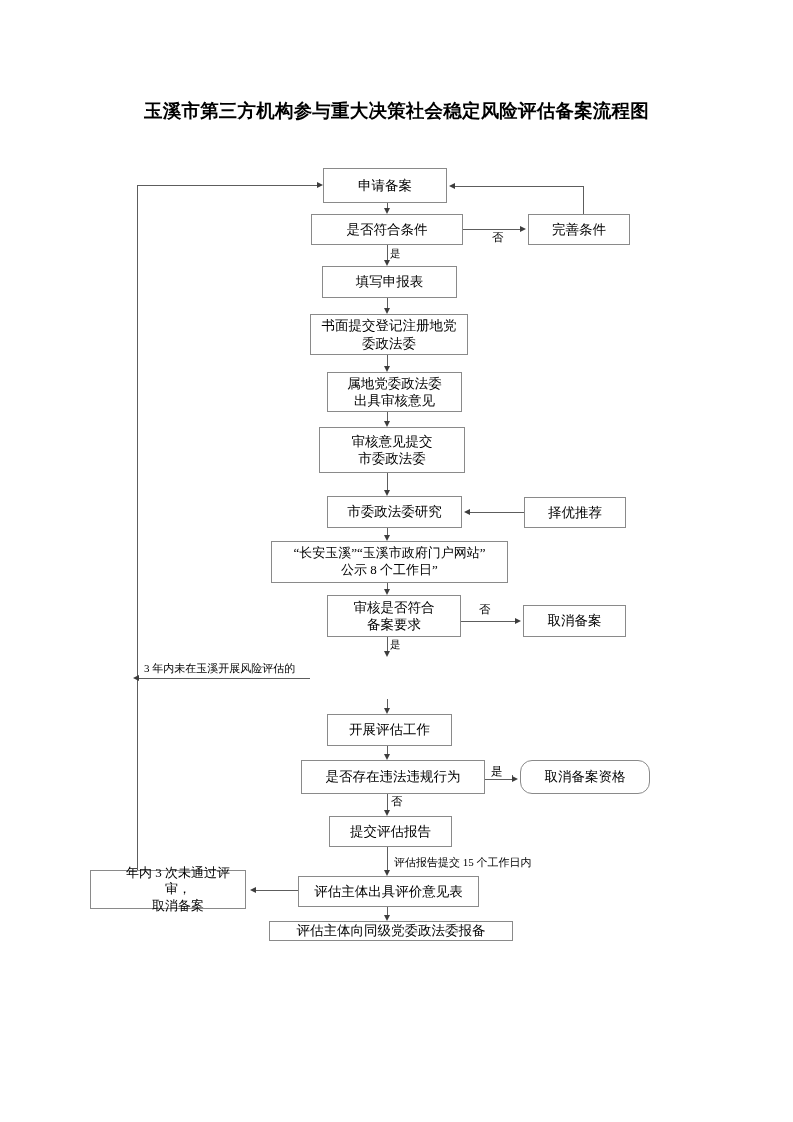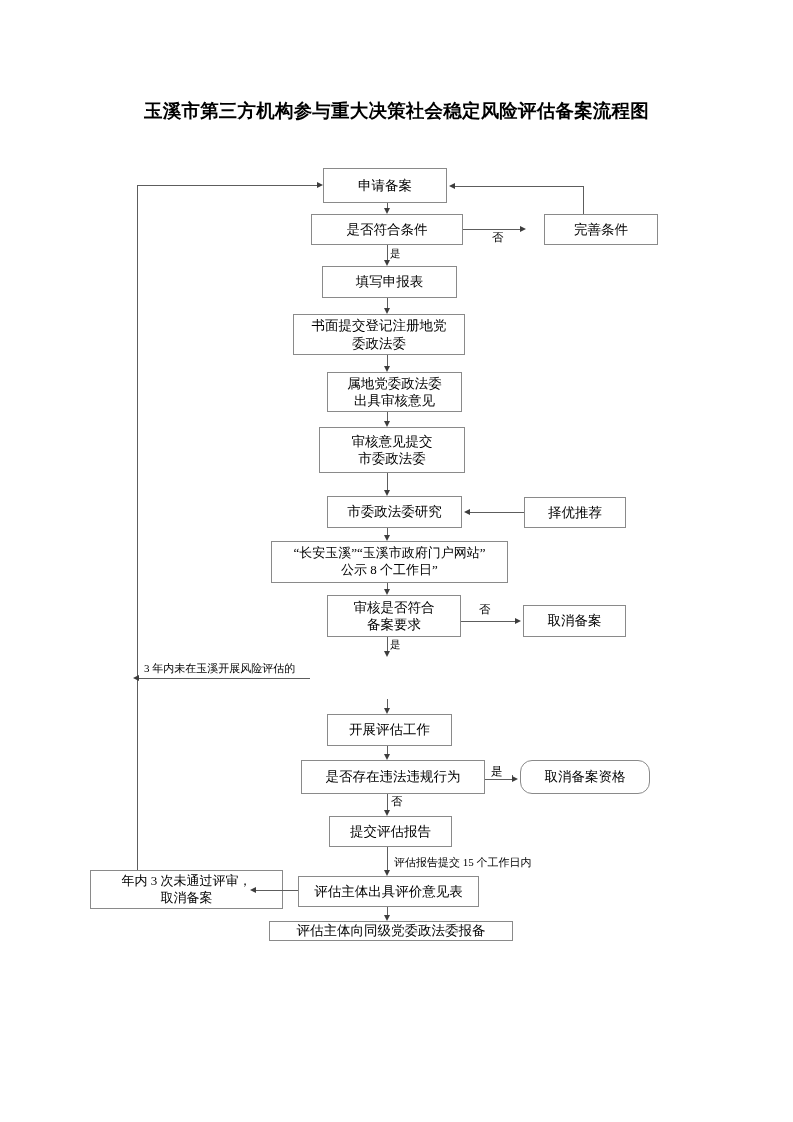--- a/index.html
+++ b/index.html
@@ -105,29 +105,29 @@
   <div id="title">玉溪市第三方机构参与重大决策社会稳定风险评估备案流程图</div>
 
   <div class="node" style="left:323px; top:168px; width:124px; height:35px;">
     <span>申请备案</span>
   </div>
 
   <div class="node" style="left:311px; top:214px; width:152px; height:31px;">
     <span>是否符合条件</span>
   </div>
 
-  <div class="node" style="left:528px; top:214px; width:114px; height:31px;margin-left:16px;">
+  <div class="node" style="left:528px; top:214px; width:102px; height:31px;">
     <span>完善条件</span>
   </div>
 
   <div class="node" style="left:322px; top:266px; width:135px; height:32px;">
     <span>填写申报表</span>
   </div>
 
-  <div class="node" style="left:293px; top:314px; width:172px; height:41px;align-items:center;">
+  <div class="node" style="left:310px; top:314px; width:158px; height:41px;align-items:center;">
     <span>书面提交登记注册地党
 委政法委</span>
   </div>
 
   <div class="node" style="left:327px; top:372px; width:135px; height:40px;">
     <span>属地党委政法委
 出具审核意见</span>
   </div>
 
   <div class="node" style="left:319px; top:427px; width:146px; height:46px;">
@@ -167,21 +167,21 @@
   </div>
 
   <div class="node" style="left:520px; top:760px; width:130px; height:34px;border-radius:12px;">
     <span>取消备案资格</span>
   </div>
 
   <div class="node" style="left:329px; top:816px; width:123px; height:31px;">
     <span>提交评估报告</span>
   </div>
 
-  <div class="node" style="left:90px; top:870px; width:193px; height:39px; font-size:13px;">
+  <div class="node" style="left:90px; top:870px; width:156px; height:39px; font-size:13px;padding-left:23px;">
     <span>年内 3 次未通过评审，
 取消备案</span>
   </div>
 
   <div class="node" style="left:298px; top:876px; width:181px; height:31px;">
     <span>评估主体出具评价意见表</span>
   </div>
 
   <div class="node" style="left:269px; top:921px; width:244px; height:20px;">
     <span>评估主体向同级党委政法委报备</span>

